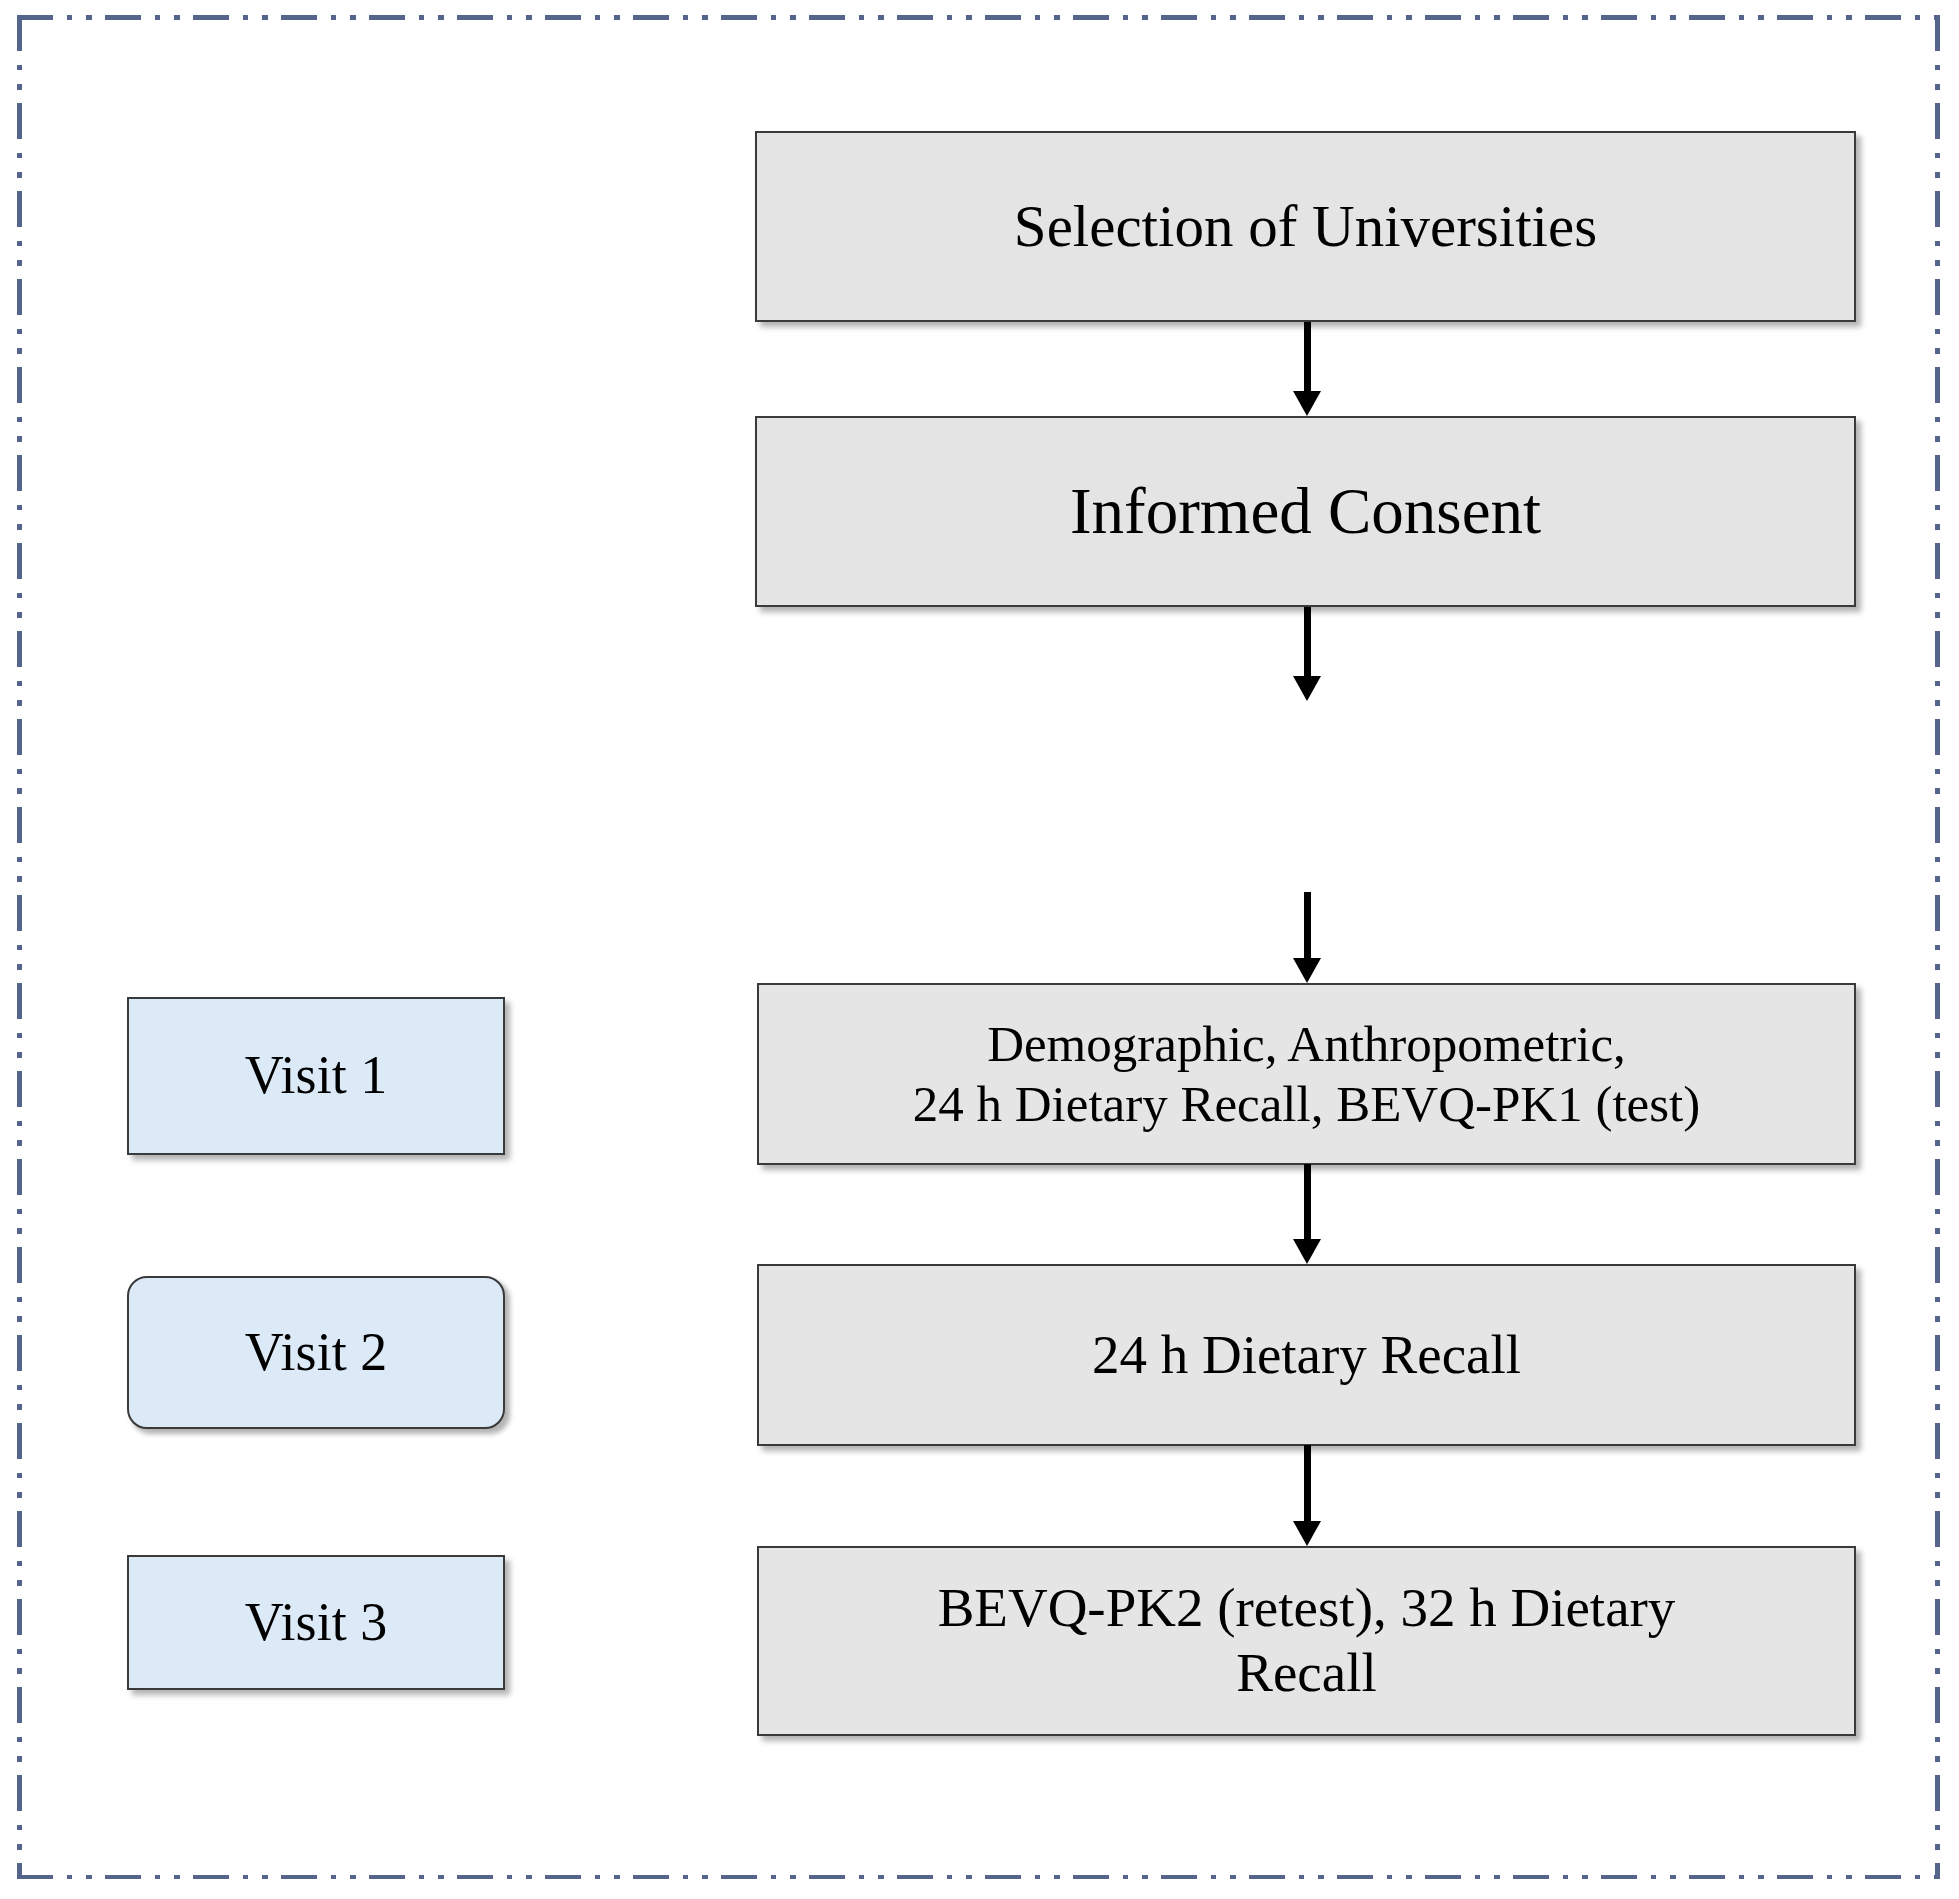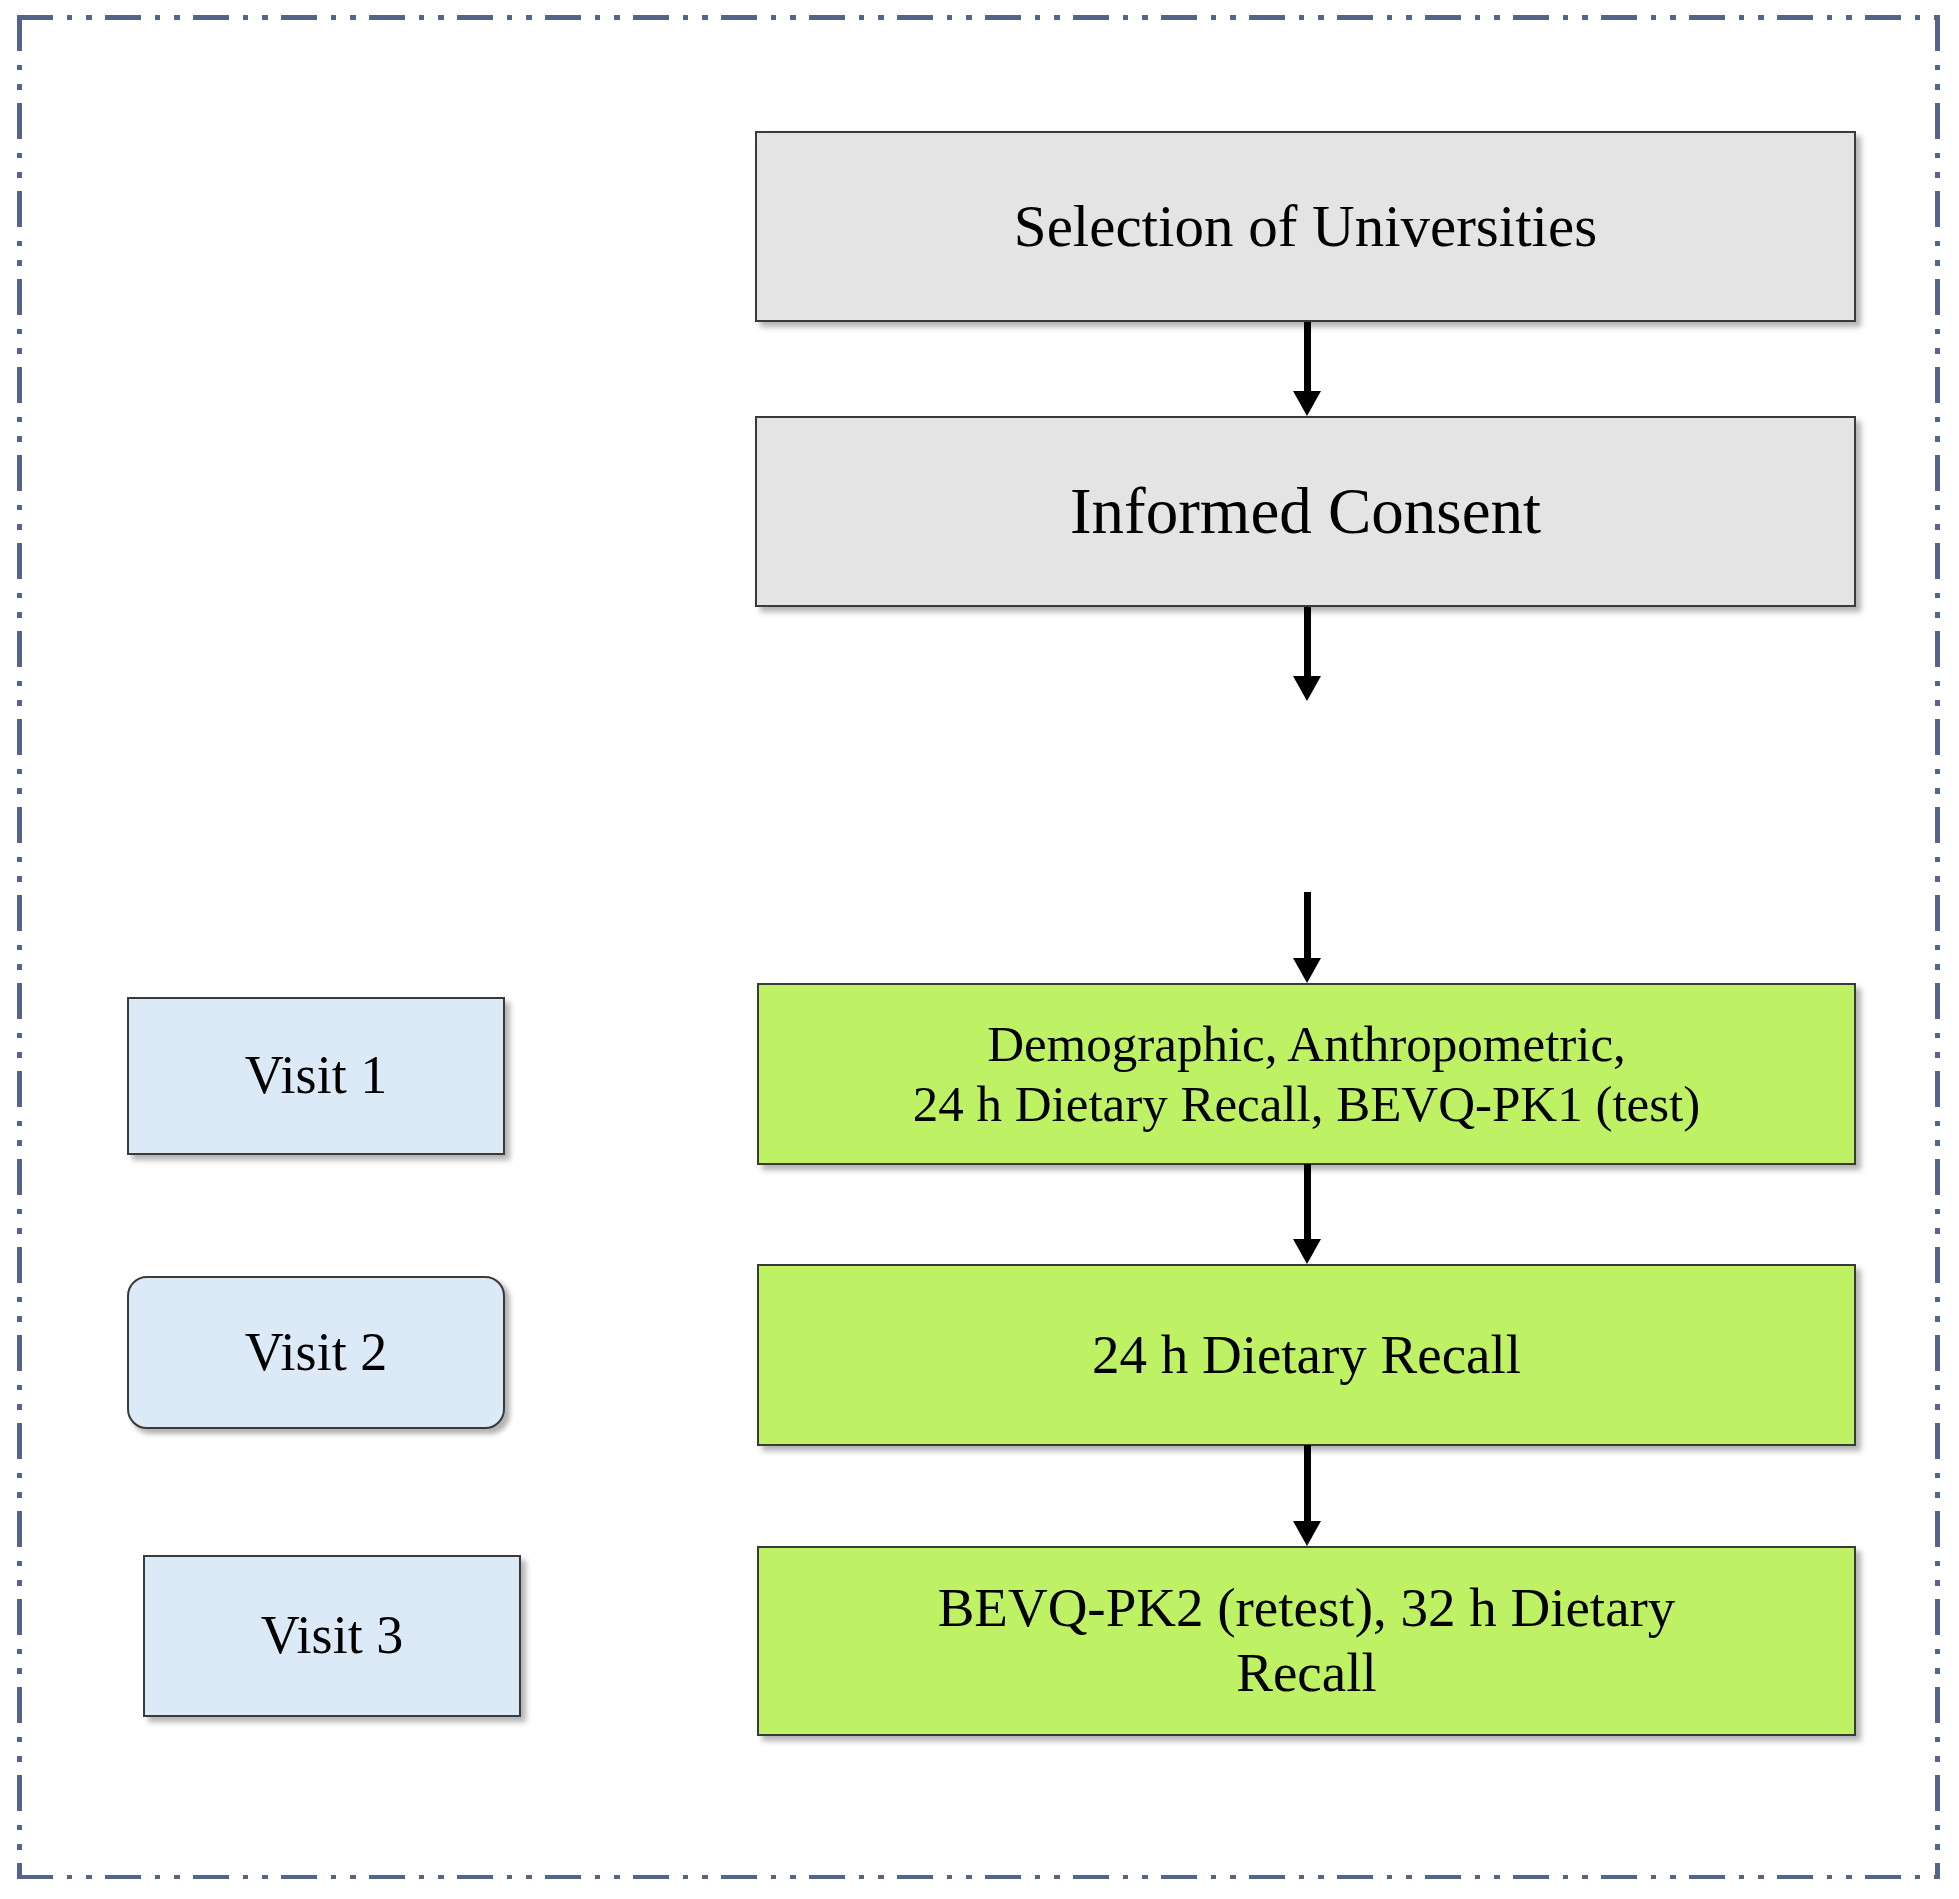--- a/index.html
+++ b/index.html
@@ -70,21 +70,21 @@
     display: flex;
     align-items: center;
     justify-content: center;
     text-align: center;
     color: #000000;
     box-shadow: 4.8px 4.8px 5.7px rgba(0, 0, 0, 0.30);
     padding: 20px 17px;
     line-height: 1.18;
   }
   .node-gray  { background: #e4e4e4; }
-  .node-green { background: #bef264; }
+  .node-green { background: #e5e5e5; }
   .node-blue  { background: #dce9f7; }
 
   .node-text {
     display: block;
     white-space: pre-line;
   }
 
   
   .arrow {
     position: absolute;
@@ -121,21 +121,21 @@
   </div>
 
   <div class="node node-blue" style="left:127px; top:997px; width:378px; height:158px; font-size:54px;">
     <span class="node-text">Visit 1</span>
   </div>
 
   <div class="node node-blue" style="left:127px; top:1276px; width:378px; height:153px; font-size:54px;border-radius:20px;">
     <span class="node-text">Visit 2</span>
   </div>
 
-  <div class="node node-blue" style="left:127px; top:1555px; width:378px; height:162px; font-size:54px;margin-left:16px;">
+  <div class="node node-blue" style="left:127px; top:1555px; width:378px; height:135px; font-size:54px;">
     <span class="node-text">Visit 3</span>
   </div>
 
   <div class="node node-gray" style="left:755px; top:131px; width:1101px; height:191px; font-size:59px;">
     <span class="node-text">Selection of Universities</span>
   </div>
 
   <div class="node node-gray" style="left:755px; top:416px; width:1101px; height:191px; font-size:65px;">
     <span class="node-text">Informed Consent</span>
   </div>

